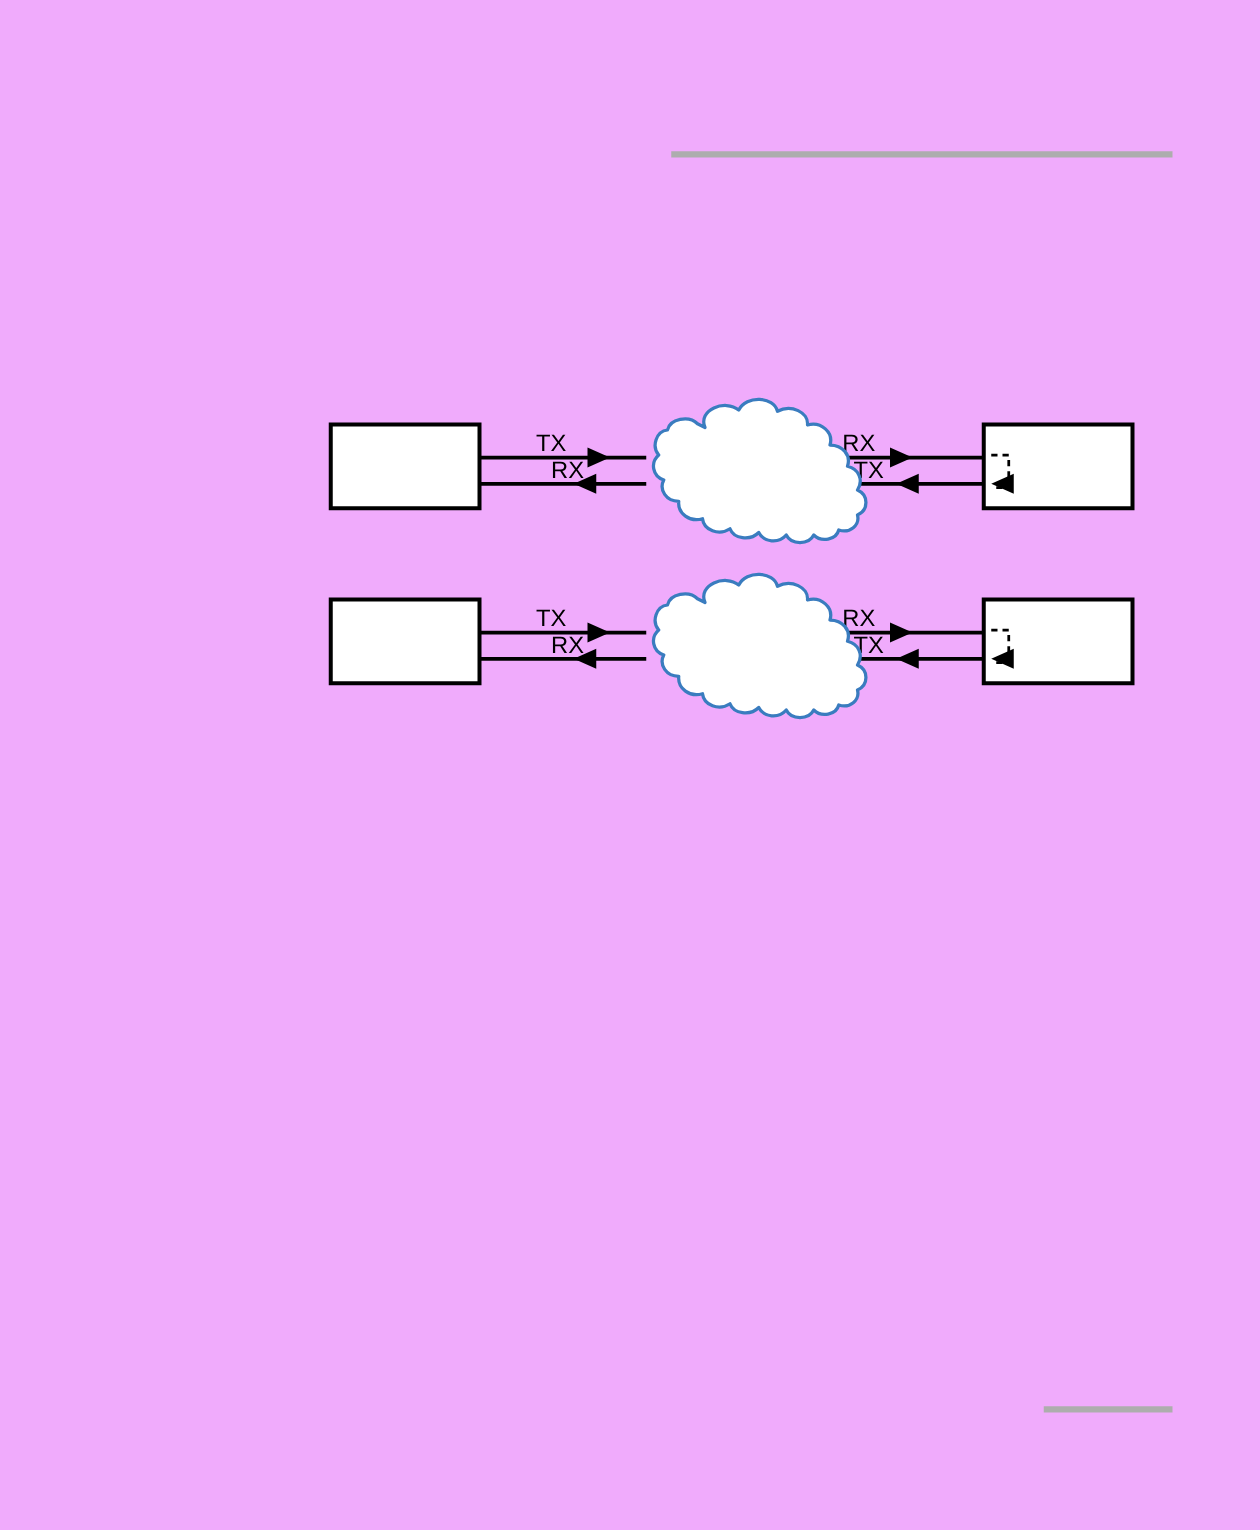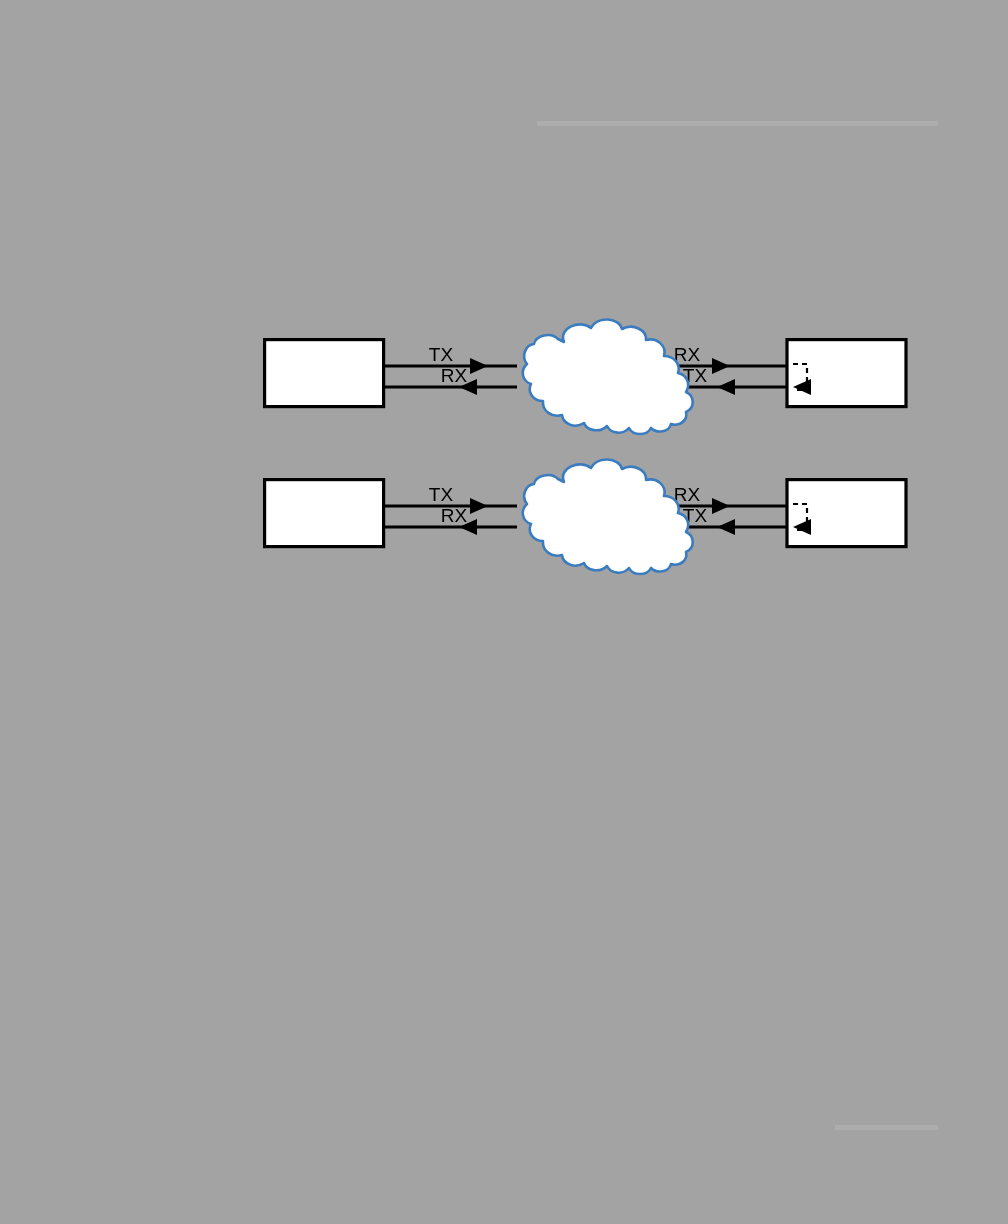--- a/index.html
+++ b/index.html
@@ -11,21 +11,21 @@
   body {
     width: 1008px;
     height: 1224px;
     position: relative;
     font-family: "Liberation Sans", sans-serif;
     overflow: hidden;
   }
   .page {
     position: absolute;
     inset: 0;
-    background: #a3a3a3;
+    background: #f0abfc;
   }
   
   .header-rule {
     position: absolute;
     left: 537px;
     top: 121px;
     width: 401px;
     height: 5px;
     background: #adadad;
   }

